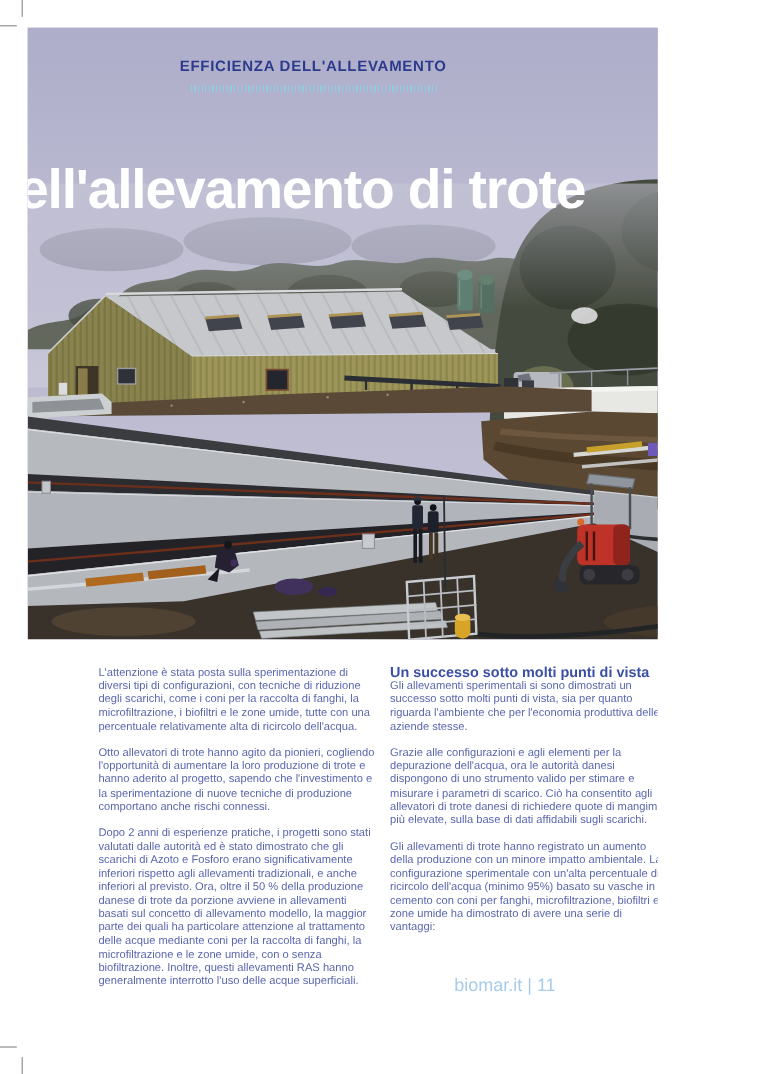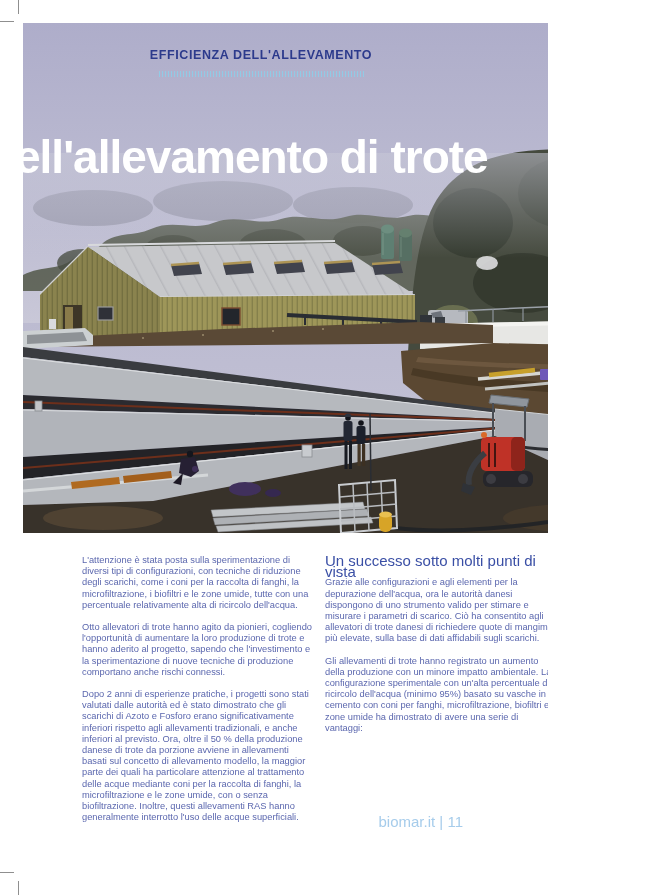--- a/index.html
+++ b/index.html
@@ -35,22 +35,22 @@
 
   
   .columns {
     position:absolute; left:82px; top:555px; width:483px;
     display:flex; gap:13px;
     color:#5b67ae; font-size:9.3px; line-height:11.2px;
   }
   .col { width:230px; }
   .col p { margin:0 0 11px 0; }
   .col .subhead {
-    margin:0; font-size:15px; line-height:11.2px;
-    color:#3a4fa5; font-weight:normal;
+    margin:0; font-size:12px; line-height:11.2px;
+    color:#3a4fa5; font-weight:bold;
   }
 
   .footer {
     position:absolute; right:85px; top:813px;
     font-size:15px; color:#a6cceb; text-decoration:none;
   }
 </style>
 </head>
 <body>
 
@@ -282,20 +282,21 @@
   </div>
 
   <div class="columns">
     <div class="col">
       <p>L'attenzione è stata posta sulla sperimentazione di diversi tipi di configurazioni, con tecniche di riduzione degli scarichi, come i coni per la raccolta di fanghi, la microfiltrazione, i biofiltri e le zone umide, tutte con una percentuale relativamente alta di ricircolo dell'acqua.</p>
       <p>Otto allevatori di trote hanno agito da pionieri, cogliendo l'opportunità di aumentare la loro produzione di trote e hanno aderito al progetto, sapendo che l'investimento e la sperimentazione di nuove tecniche di produzione comportano anche rischi connessi.</p>
       <p>Dopo 2 anni di esperienze pratiche, i progetti sono stati valutati dalle autorità ed è stato dimostrato che gli scarichi di Azoto e Fosforo erano significativamente inferiori rispetto agli allevamenti tradizionali, e anche inferiori al previsto. Ora, oltre il 50 % della produzione danese di trote da porzione avviene in allevamenti basati sul concetto di allevamento modello, la maggior parte dei quali ha particolare attenzione al trattamento delle acque mediante coni per la raccolta di fanghi, la microfiltrazione e le zone umide, con o senza biofiltrazione. Inoltre, questi allevamenti RAS hanno generalmente interrotto l'uso delle acque superficiali.</p>
     </div>
     <div class="col">
       <p class="subhead">Un successo sotto molti punti di vista</p>
+      <p>Gli allevamenti sperimentali si sono dimostrati un successo sotto molti punti di vista, sia per quanto riguarda l'ambiente che per l'economia produttiva delle aziende stesse.</p>
       <p>Grazie alle configurazioni e agli elementi per la depurazione dell'acqua, ora le autorità danesi dispongono di uno strumento valido per stimare e misurare i parametri di scarico. Ciò ha consentito agli allevatori di trote danesi di richiedere quote di mangimi più elevate, sulla base di dati affidabili sugli scarichi.</p>
       <p>Gli allevamenti di trote hanno registrato un aumento della produzione con un minore impatto ambientale. La configurazione sperimentale con un'alta percentuale di ricircolo dell'acqua (minimo 95%)  basato su vasche in cemento con coni per fanghi, microfiltrazione, biofiltri e zone umide ha dimostrato di avere una serie di vantaggi:</p>
     </div>
   </div>
 
   <a class="footer" href="#">biomar.it | 11</a>
 
 </div>
 
 </body></html>

